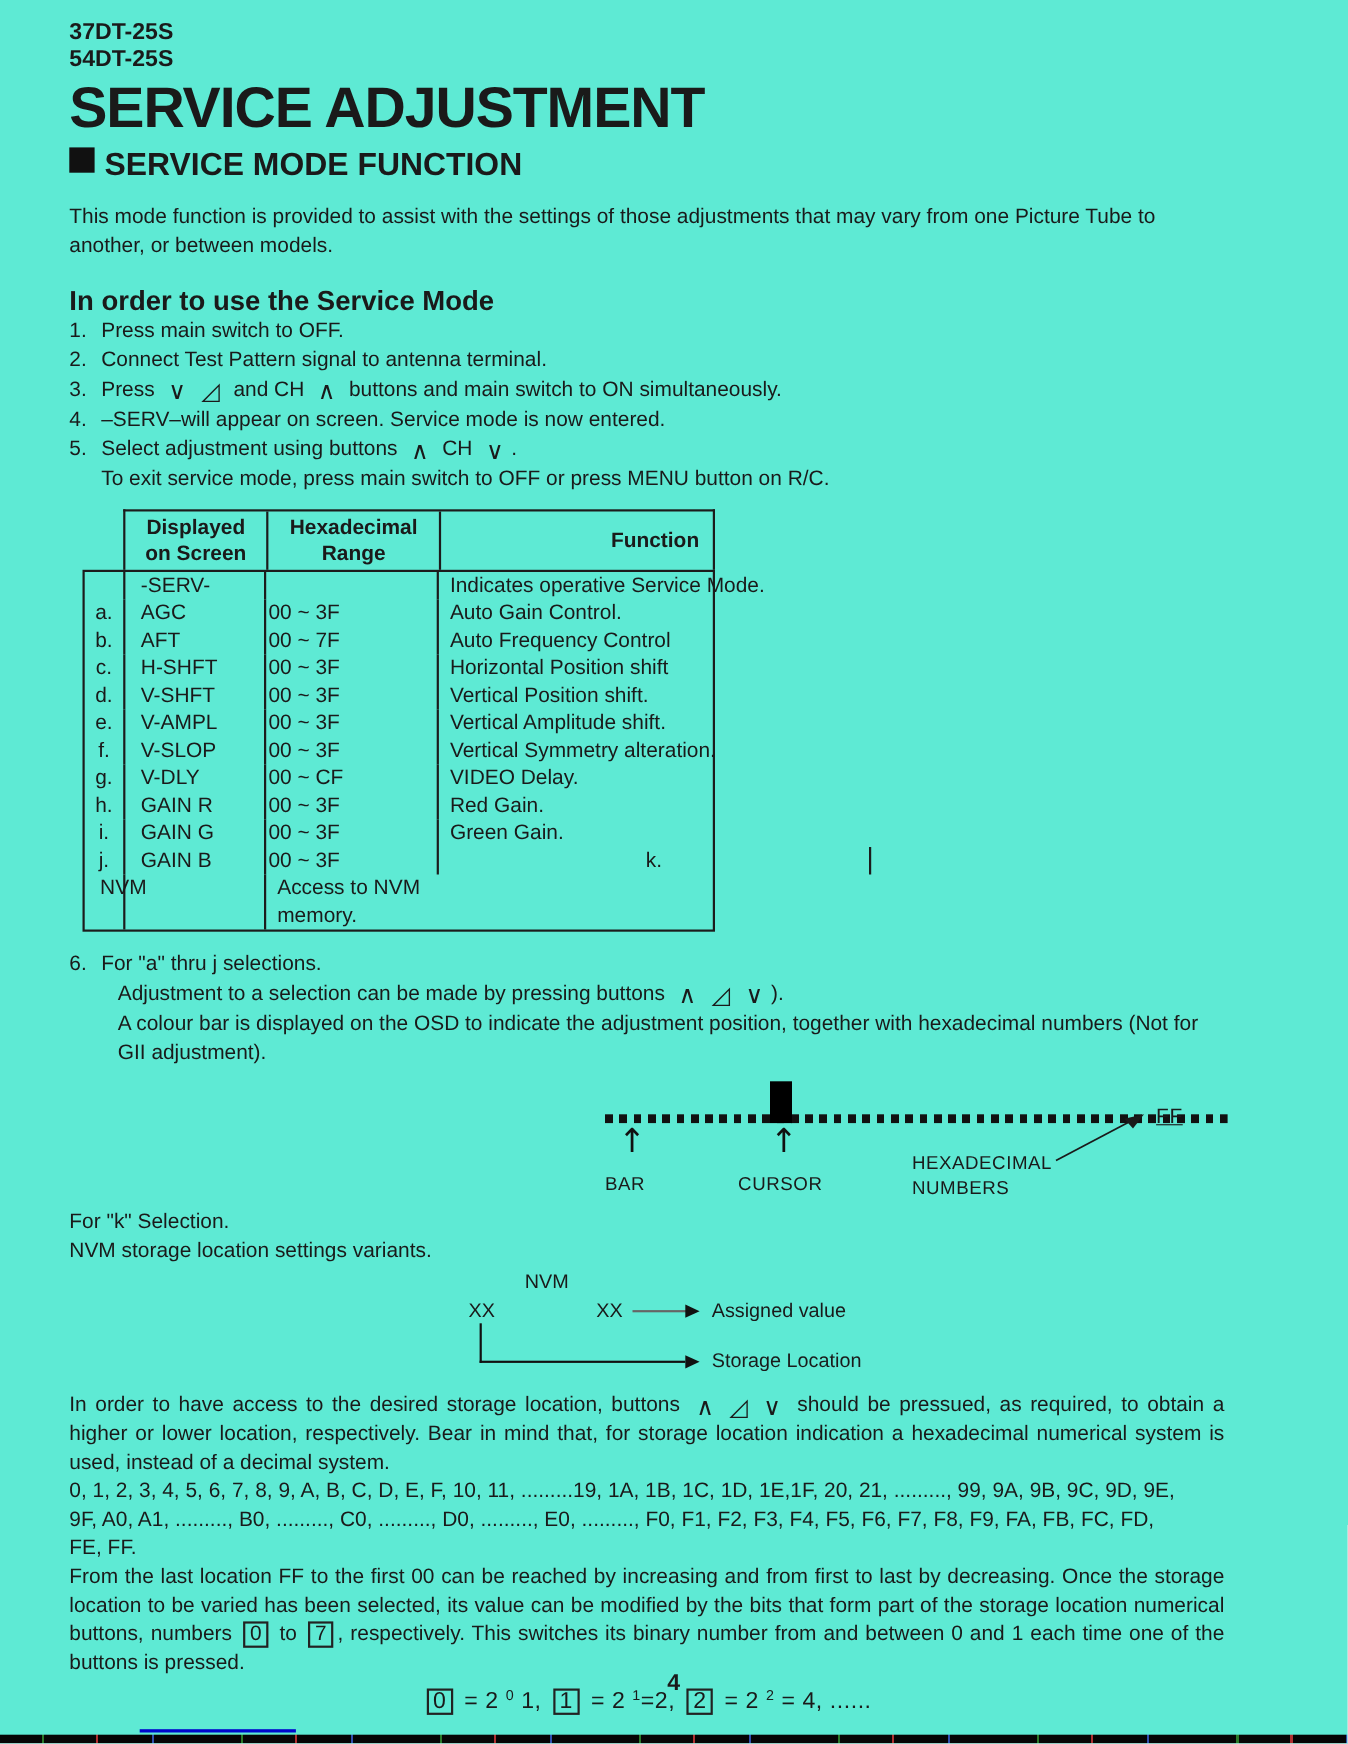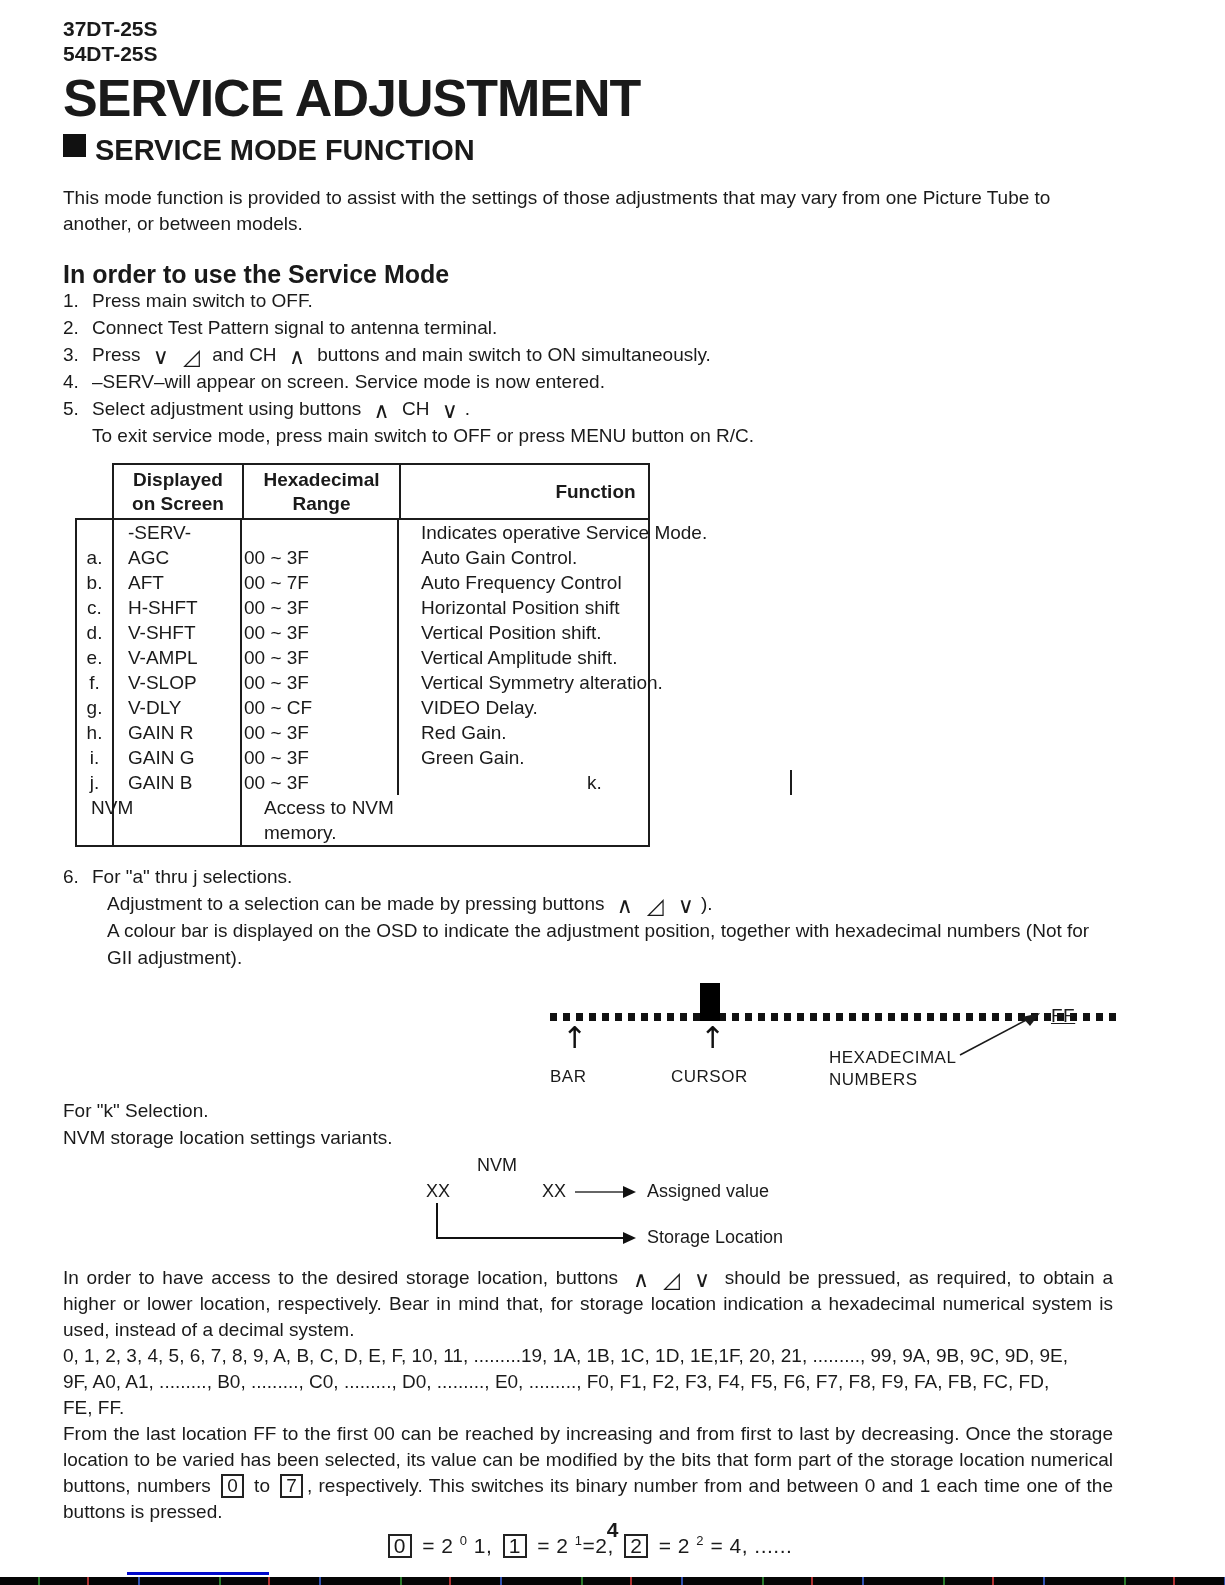--- a/index.html
+++ b/index.html
@@ -1,16 +1,16 @@
 <!DOCTYPE html>
 <html><head>
 <meta charset="utf-8">
 <style>
   html,body{margin:0;padding:0;background:#e8e8e8;}
-  .page{position:relative;width:1225px;height:1585px;background:#ffffff;color:#1a1a1a;
+  .page{position:relative;width:1225px;height:1585px;background:#5eead4;color:#1a1a1a;
         font-family:"Liberation Sans","DejaVu Sans",sans-serif;overflow:hidden;}
   .content{padding:16px 55px 0 63px;width:1050px;}
   .models div{font-size:21px;line-height:25px;font-weight:bold;}
   h1.title{margin:4px 0 0 0;font-size:52px;line-height:56px;font-weight:bold;letter-spacing:-1px;}
   .sec{display:flex;align-items:flex-start;margin-top:8px;}
   .sq{width:23px;height:23px;background:#111;display:inline-block;margin-right:9px;}
   .sec-text{font-size:29px;font-weight:bold;letter-spacing:0px;}
   p.intro{margin:18px 0 0 0;font-size:19px;line-height:26px;}
   .howto-h{margin-top:24px;font-size:25px;font-weight:bold;line-height:26px;}
   .step{display:flex;font-size:19px;line-height:27px;}
@@ -22,21 +22,21 @@
   .thead{margin-left:37px;display:grid;grid-template-columns:128px 157px 391px;
          border:2px solid #1c1c1c;border-bottom:none;}
   .thead .hc{font-weight:bold;font-size:19px;line-height:24px;text-align:center;padding:3px 0 2px 0;}
   .thead .hc.b{border-left:2px solid #1c1c1c;}
   .thead .hc .one{padding-top:12px;}
   .tbody{display:grid;grid-template-columns:37px 128px 157px 393px;border:2px solid #1c1c1c;}
   .tbody .cell{font-size:19px;line-height:25px;}
   .tbody .c1{text-align:center;border-right:2px solid #1c1c1c;}
   .tbody .c2{padding-left:14px;border-right:2px solid #1c1c1c;}
   .tbody .c3{padding-left:2px;border-right:2px solid #1c1c1c;}
-  .tbody .c4{padding-left:22px;}
+  .tbody .c4{padding-left:10px;}
   
   .step6{margin-top:16px;font-size:19px;line-height:27px;}
   .s6row{display:flex;}
   .s6row .num{width:29px;flex:0 0 29px;}
   .s6body{margin-left:44px;max-width:1020px;}
   
   .bardiag{position:relative;height:122px;margin-top:4px;}
   .dotline{position:absolute;left:487px;top:38px;width:566px;height:8px;
            background:repeating-linear-gradient(90deg,#111 0 7px,transparent 7px 13px);}
   .cursorblk{position:absolute;left:637px;top:8px;width:20px;height:38px;background:#000;}

